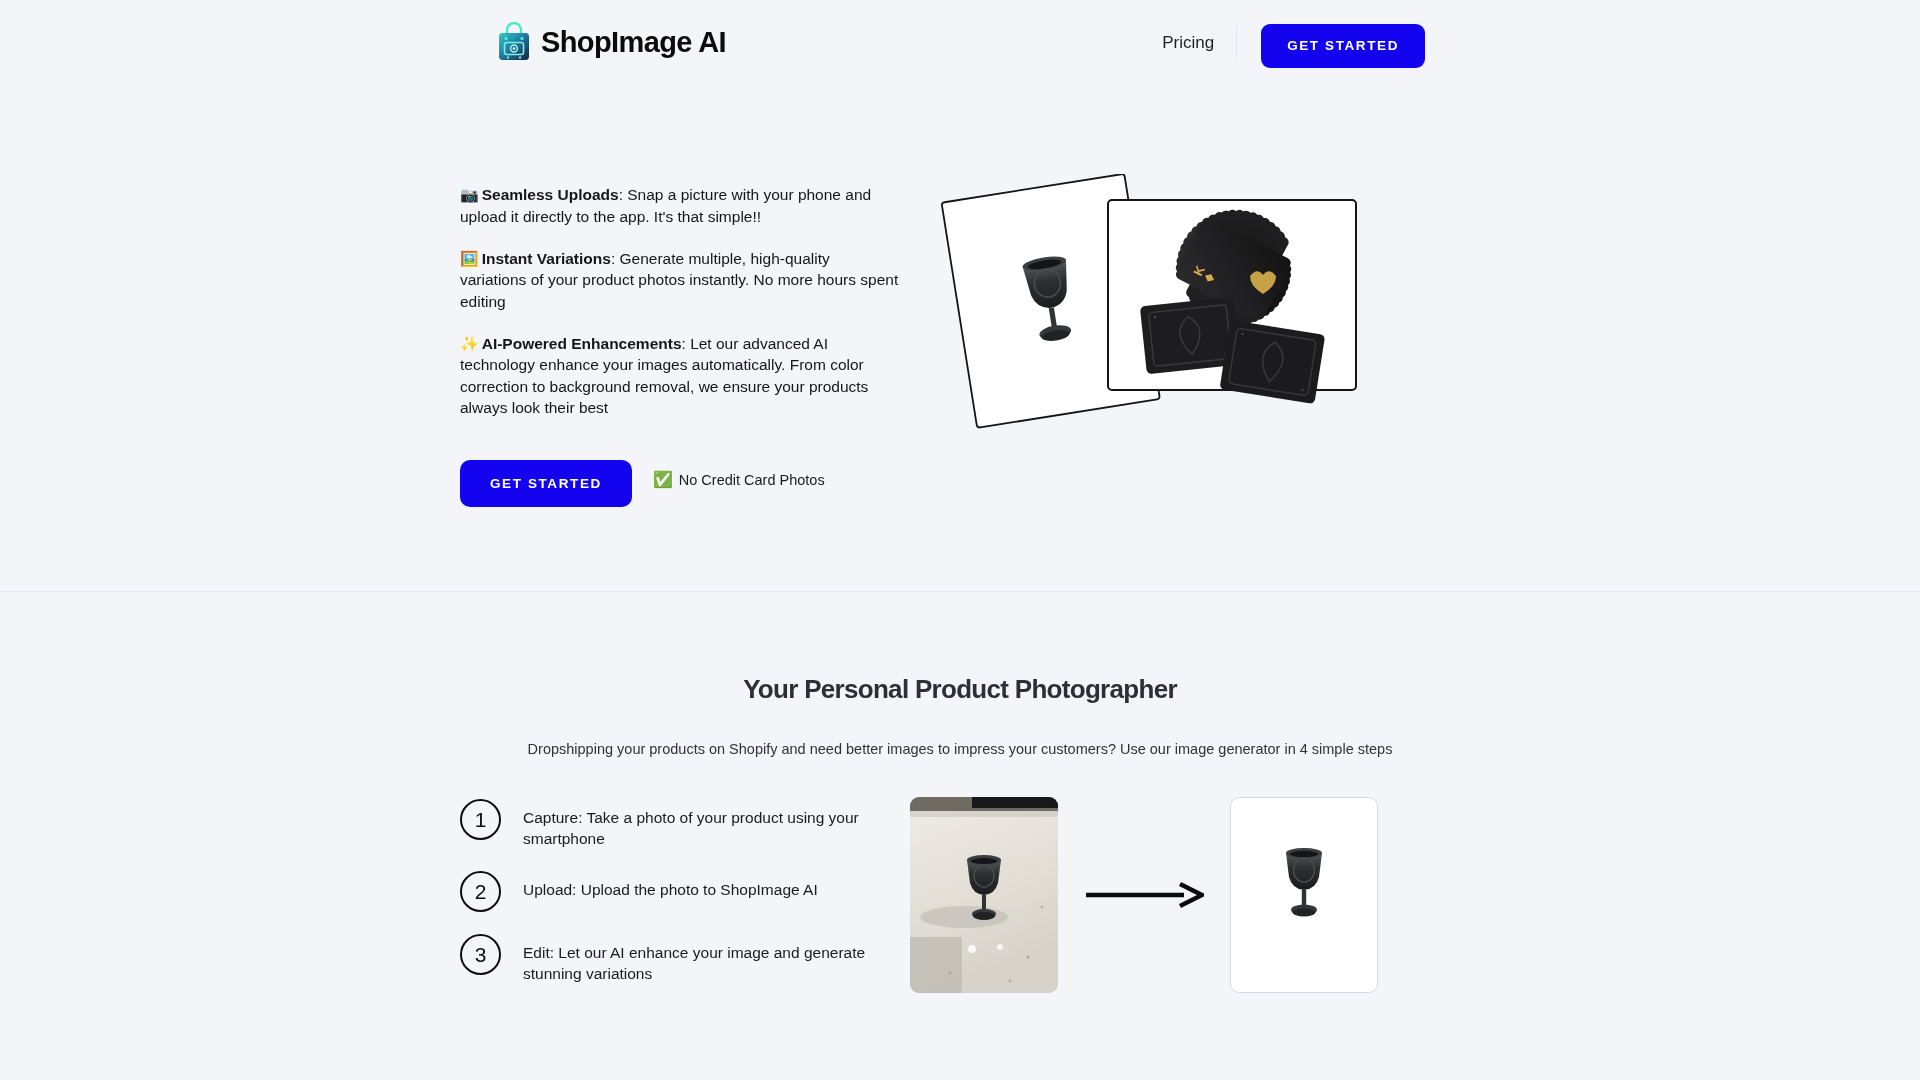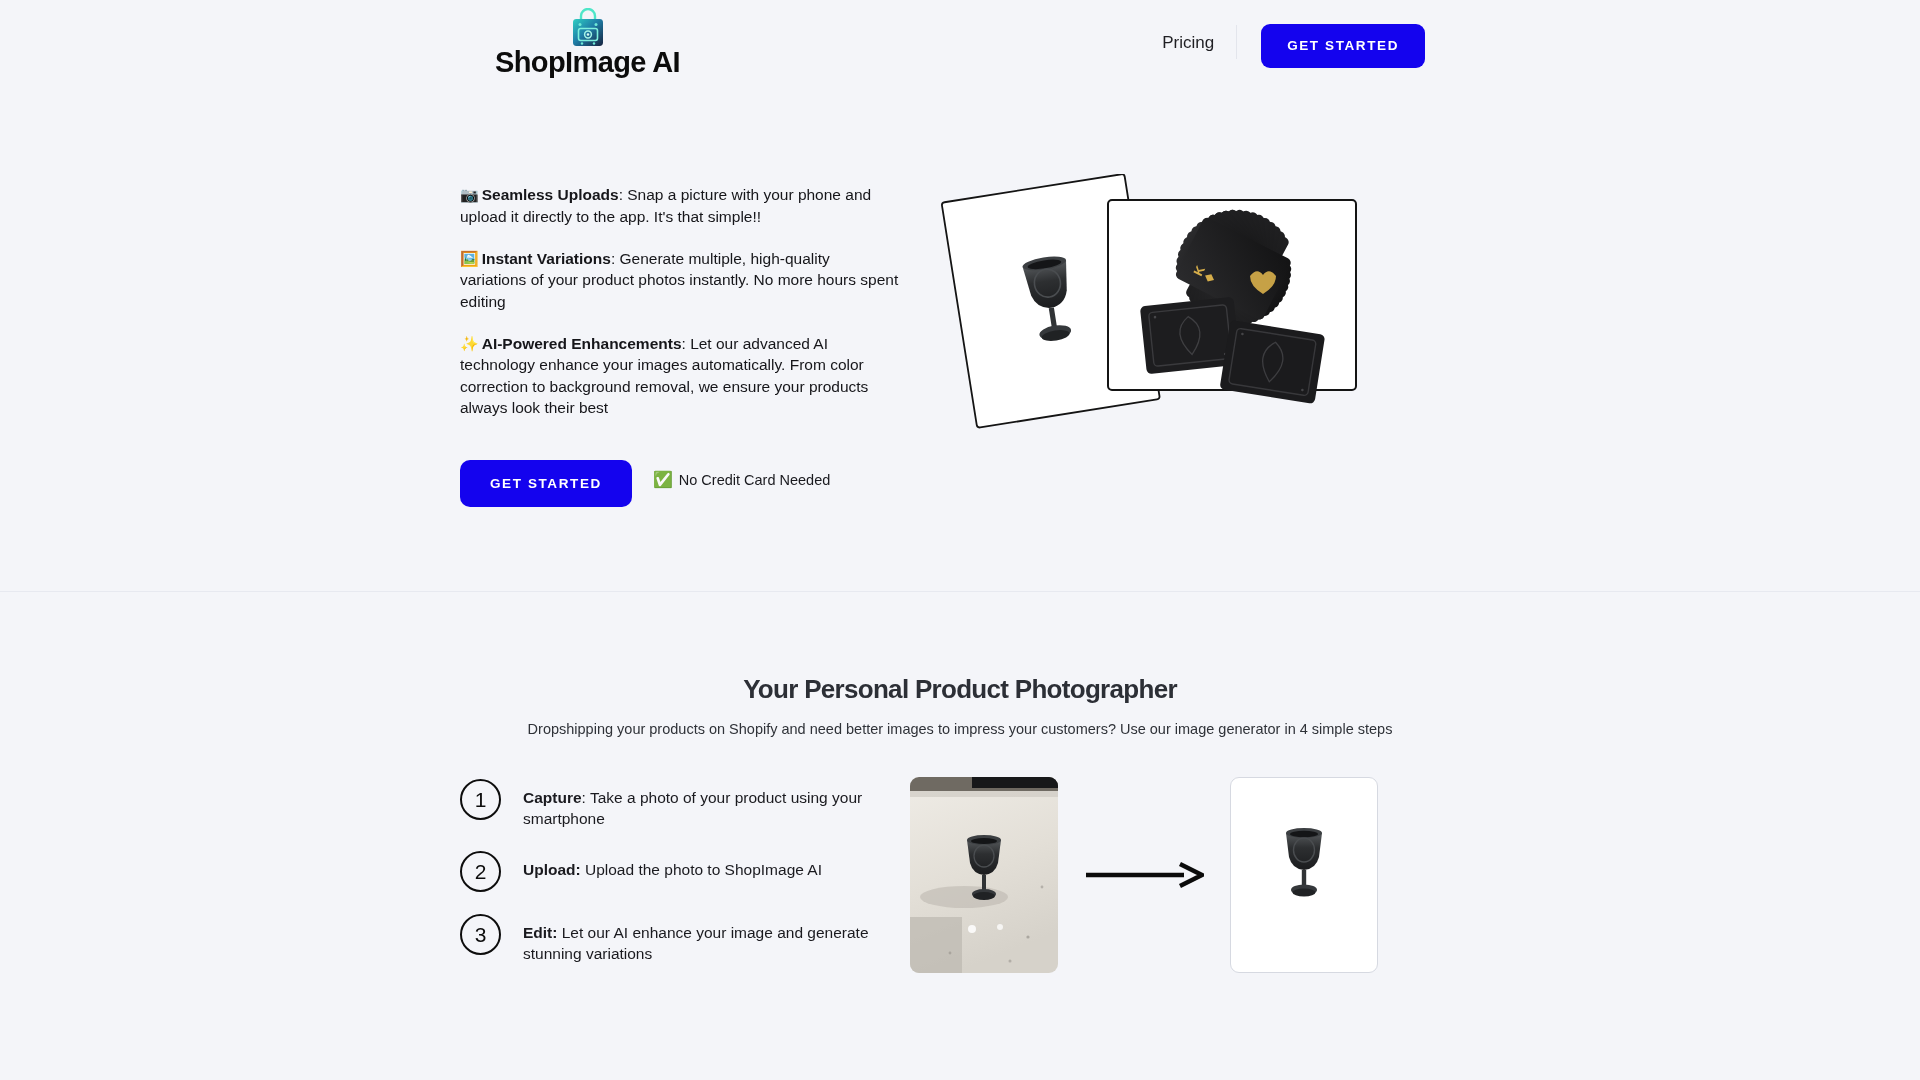--- a/index.html
+++ b/index.html
@@ -27,23 +27,22 @@
   .header-inner {
     width: 1920px;
     padding: 0 495px 0 495px;
     display: flex;
     align-items: center;
     justify-content: space-between;
   }
   .brand {
     display: flex;
     align-items: center;
-    gap: 0;
+    gap: 8px;
     text-decoration: none;
-    flex-direction: column;
   }
   .brand-mark {
     width: 38px;
     height: 40px;
     flex: none;
     display: block;
   }
   .brand-name {
     font-size: 29px;
     font-weight: 700;
@@ -171,21 +170,21 @@
     text-align: center;
     font-size: 26px;
     font-weight: 700;
     letter-spacing: -0.7px;
     color: #2c2f36;
   }
   .steps-sub {
     text-align: center;
     font-size: 14.5px;
     color: #2f3238;
-    margin-top: 16px;
+    margin-top: 36px;
   }
   .steps-body {
     margin: 36px auto 0;
     width: 1000px;
     display: flex;
     align-items: flex-start;
     gap: 30px;
   }
   .steps-list { width: 420px; padding-top: 6px; }
   .step {
@@ -207,21 +206,21 @@
     font-weight: 400;
     color: #0d0d0d;
     line-height: 1;
   }
   .step-text {
     font-size: 15.5px;
     line-height: 1.36;
     color: #1a1a1f;
     padding-top: 8px;
   }
-  .step-text b { font-weight: 700; }
+  .step-text b { font-weight: 400; }
 
   .compare {
     display: flex;
     align-items: center;
     gap: 26px;
     padding-top: 4px;
   }
   .shot {
     width: 148px;
     height: 196px;
@@ -297,21 +296,21 @@
       </p>
 
       <p class="feature">
         <span class="emoji">✨</span><b>AI-Powered Enhancements</b><span>: Let our advanced AI technology enhance your images automatically. From color correction to background removal, we ensure your products always look their best</span>
       </p>
 
       <div class="cta-row">
         <button class="btn-primary btn-hero">GET STARTED</button>
         <span class="nocard">
           <span class="check-emoji">✅</span>
-          <span>No Credit Card Needed</span>
+          <span>No Credit Card Photos</span>
         </span>
       </div>
     </div>
 
     <div class="hero-right">
       <svg width="440" height="260" viewBox="0 0 440 260">
         <defs>
           <linearGradient id="gobletG" x1="0" y1="0" x2="0" y2="1">
             <stop offset="0%" stop-color="#55585b"></stop>
             <stop offset="40%" stop-color="#2d2f31"></stop>

